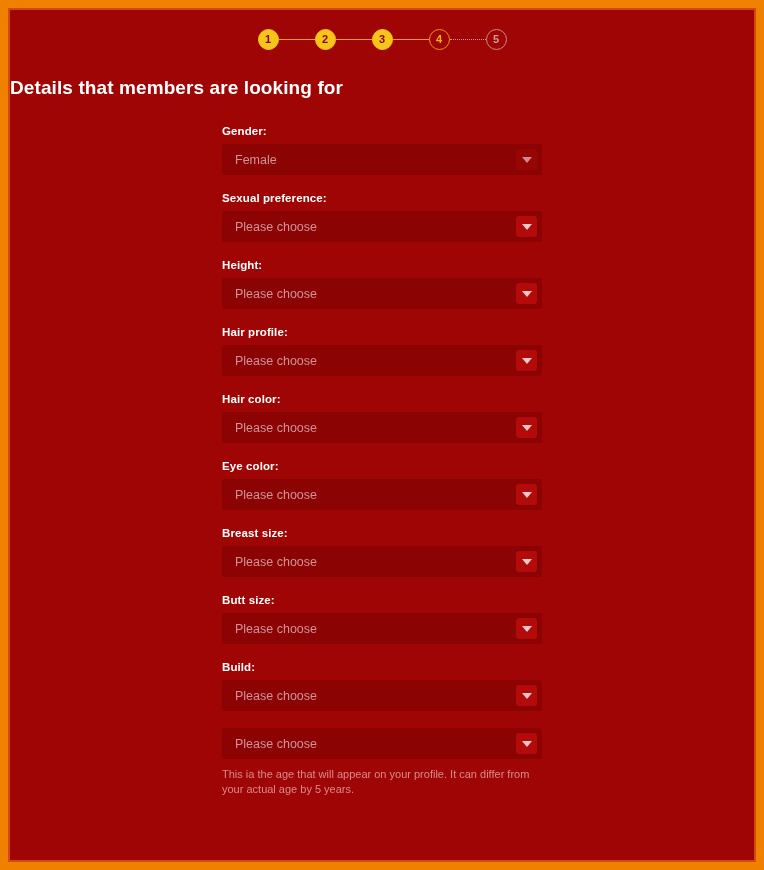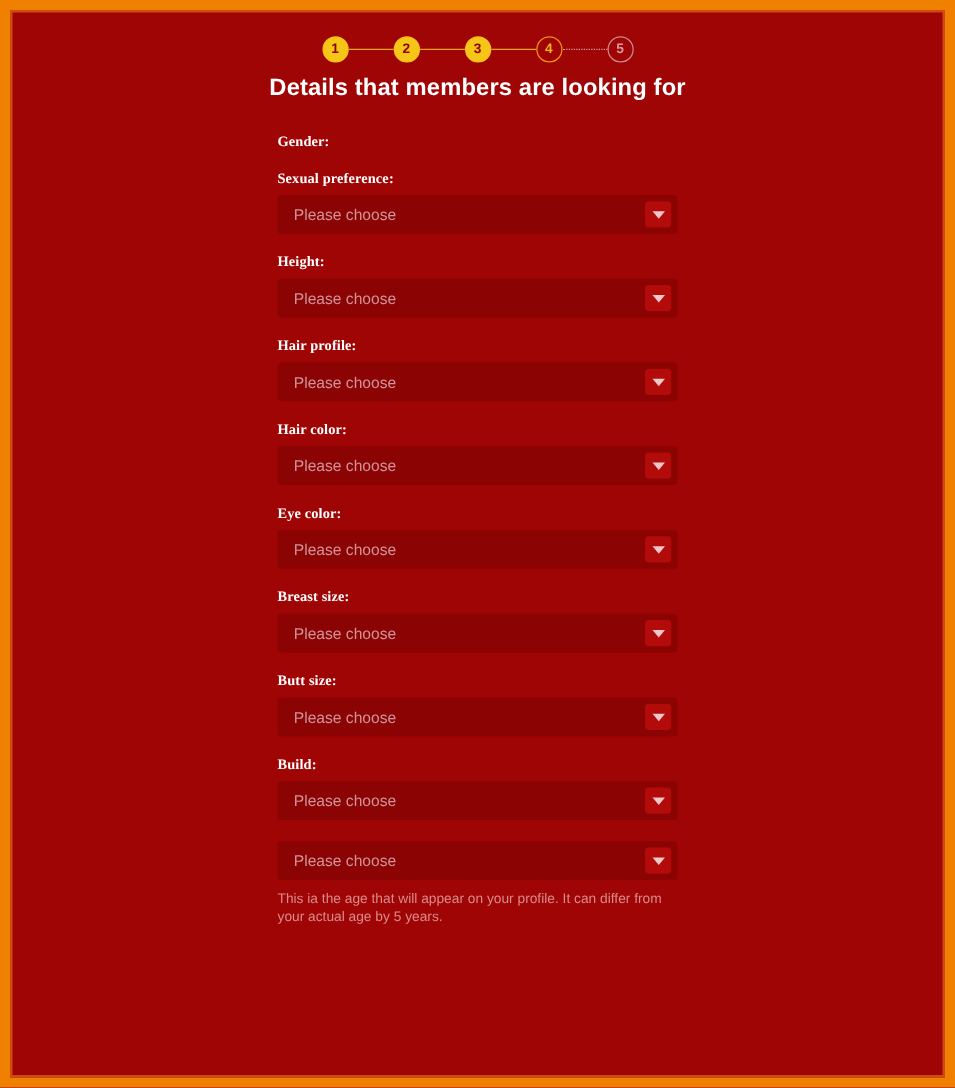--- a/index.html
+++ b/index.html
@@ -74,25 +74,24 @@
   }
 
   .step-line.dotted {
     background: none;
     border-top: 1px dotted #d89aa0;
     height: 0;
   }
 
   
   .page-title {
-    text-align: center;
     color: #ffffff;
     font-size: 19px;
     font-weight: bold;
-    margin-top: 4px;
+    margin-top: 21px;
     letter-spacing: 0.1px;
   }
 
   
   .form-area {
     width: 320px;
     margin: 0 auto;
     padding-top: 26px;
   }
 
@@ -100,21 +99,20 @@
     margin-bottom: 17px;
   }
 
   .field-label {
     color: #ffffff;
     font-size: 11.5px;
     font-weight: bold;
     display: block;
     margin-bottom: 7px;
     letter-spacing: 0.1px;
-    font-family: Liberation Serif, serif;
   }
 
   .select-shell {
     position: relative;
     height: 31px;
     background: #8b0303;
     border-radius: 3px;
     display: flex;
     align-items: center;
     cursor: pointer;
@@ -220,20 +218,26 @@
     <div class="step-line dotted"></div>
     <div class="step pending">5</div>
   </div>
 
   <h1 class="page-title">Details that members are looking for</h1>
 
   <div class="form-area">
 
     <div class="field-row">
       <label class="field-label">Gender:</label>
+      <div class="select-shell">
+        <span class="select-value">Female</span>
+        <span class="select-arrow dim">
+          <span class="arrow-tri"></span>
+        </span>
+      </div>
     </div>
 
     <div class="field-row">
       <label class="field-label">Sexual preference:</label>
       <div class="select-shell">
         <span class="select-value">Please choose</span>
         <span class="select-arrow">
           <span class="arrow-tri"></span>
         </span>
       </div>

